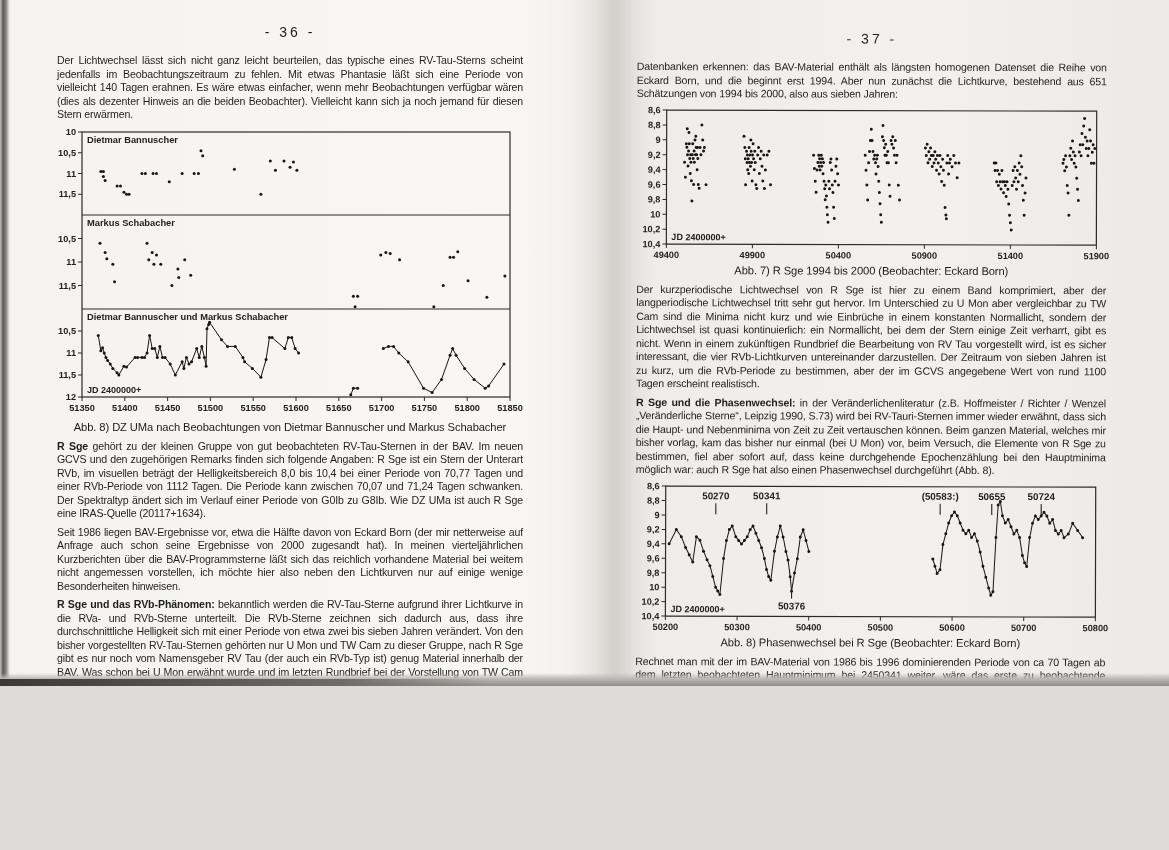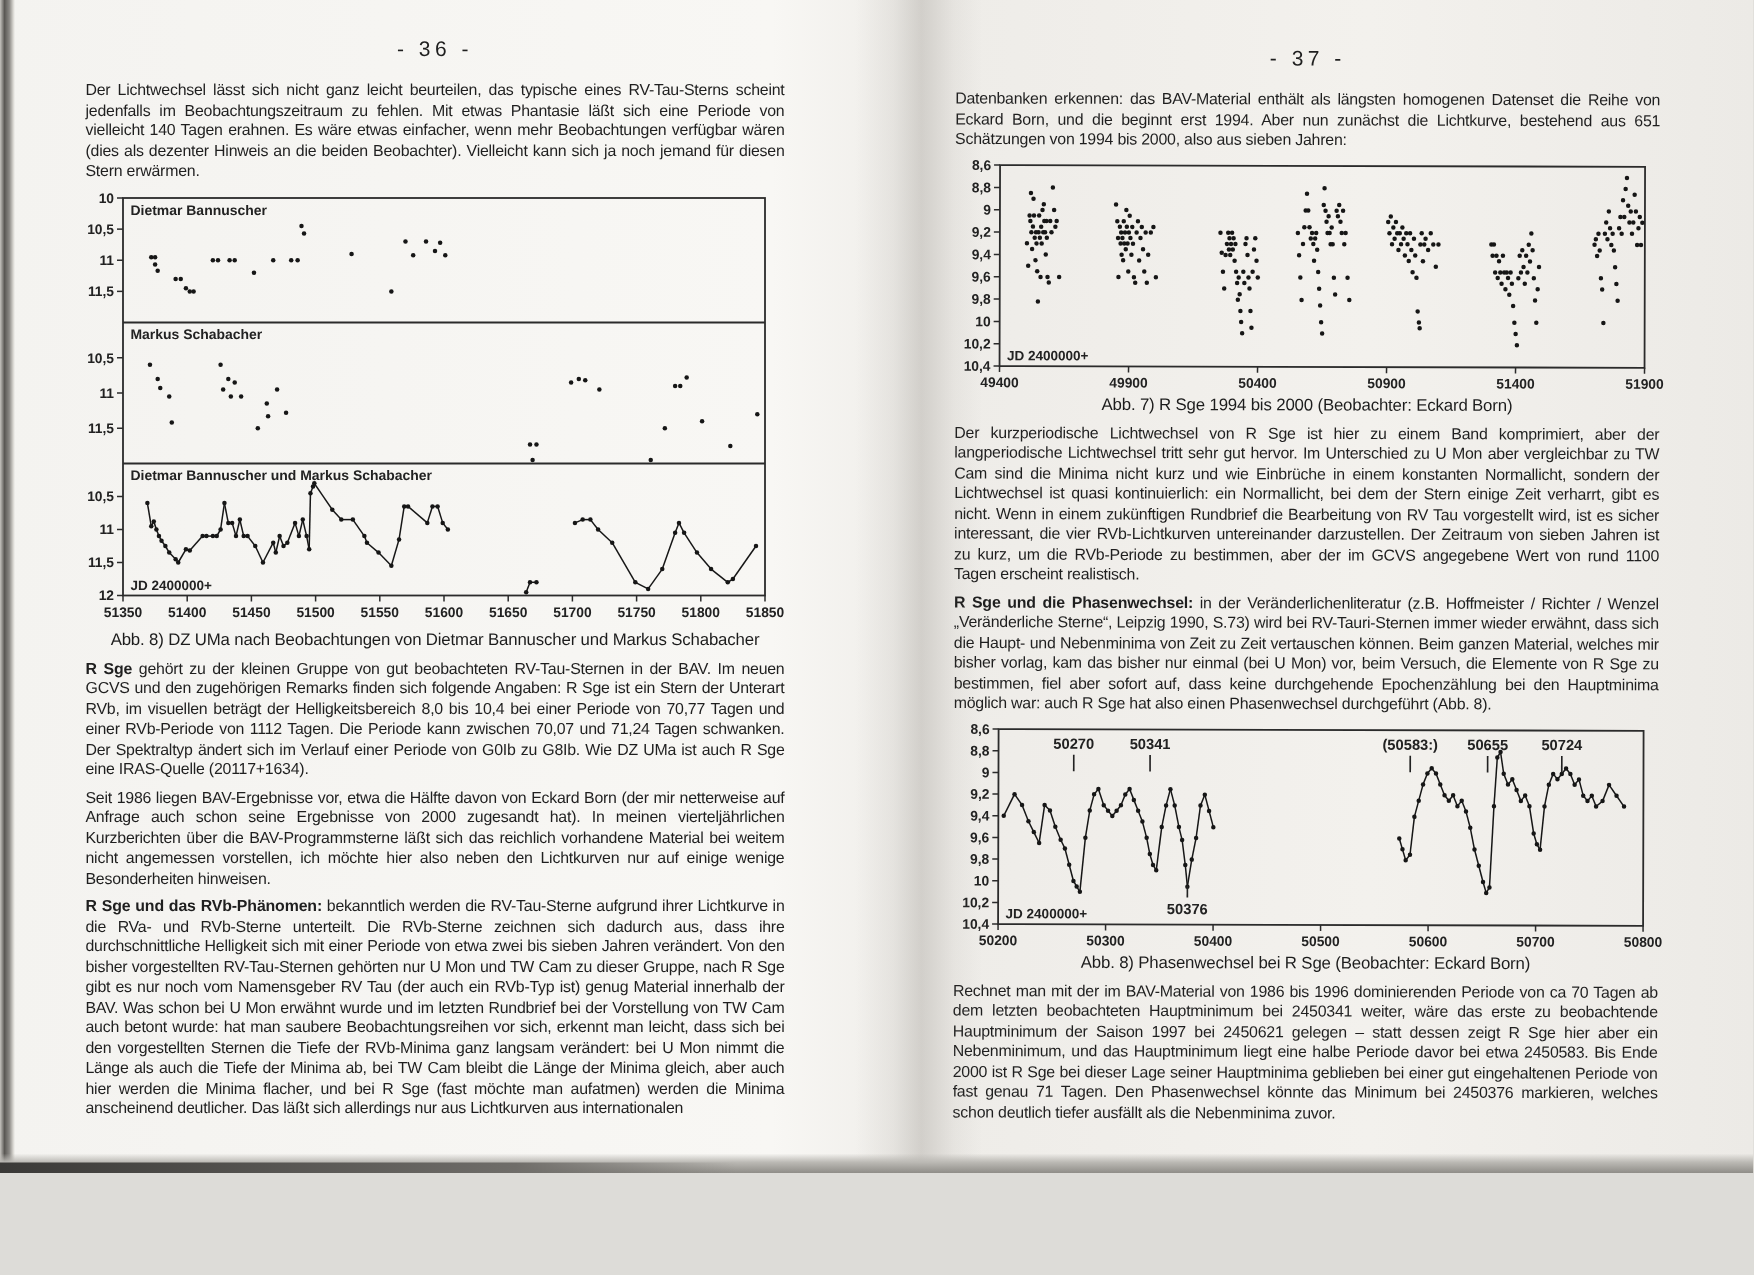--- a/index.html
+++ b/index.html
@@ -1,16 +1,16 @@
 <!DOCTYPE html>
 <html><head>
 <meta charset="utf-8">
 <style>
   html,body{margin:0;padding:0;background:#dddcd8;}
-  .scan{position:relative;width:1169px;height:782px;overflow:hidden;
+  .scan{position:relative;width:1169px;height:686px;overflow:hidden;
         background:linear-gradient(90deg,#f4f3f0 0%,#f8f7f4 44%,#eeece8 53%,#f3f1ed 78%,#eceae6 100%);
         font-family:"Liberation Sans",sans-serif;color:#1f1f1f;}
   .gutter{position:absolute;left:570px;top:0;width:85px;height:100%;pointer-events:none;
         background:linear-gradient(90deg,rgba(95,90,82,0) 0%,rgba(95,90,82,0.08) 30%,rgba(95,90,82,0.20) 52%,rgba(95,90,82,0.06) 78%,rgba(0,0,0,0) 100%);}
   .edge-left{position:absolute;left:0;top:0;width:10px;height:824px;
         background:linear-gradient(90deg,#c6c4bf 0%,#5a5854 30%,#8a8884 62%,#d8d6d1 88%,rgba(216,214,209,0) 100%);}
   .edge-bottom{position:absolute;left:0;bottom:0;width:100%;height:13px;
         background:linear-gradient(180deg,rgba(150,148,143,0) 0%,#bbb9b4 45%,#8f8d88 100%);}
   .edge-bottom-dark{position:absolute;left:0;bottom:0;width:42%;height:7px;
         background:linear-gradient(90deg,#3a3937 0%,#6f6d69 70%,rgba(111,109,105,0) 100%);}

